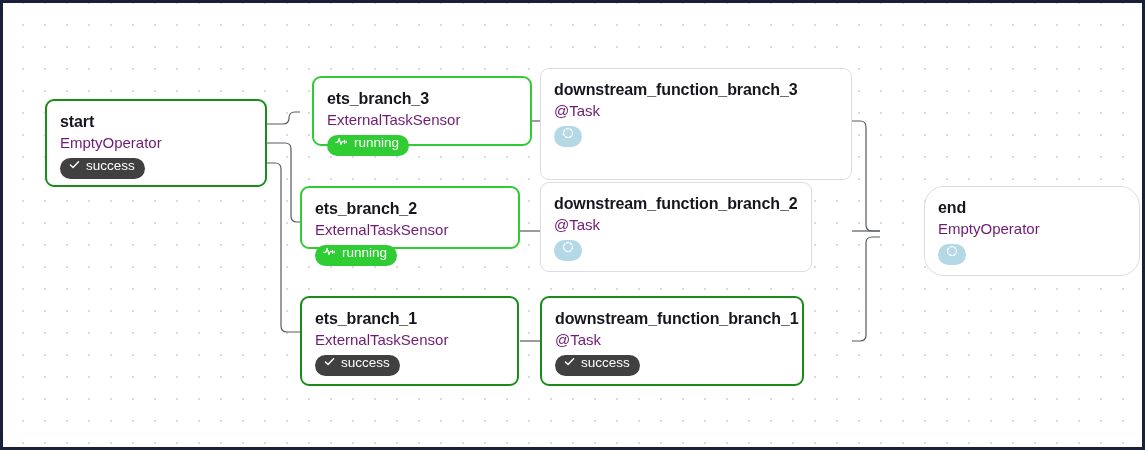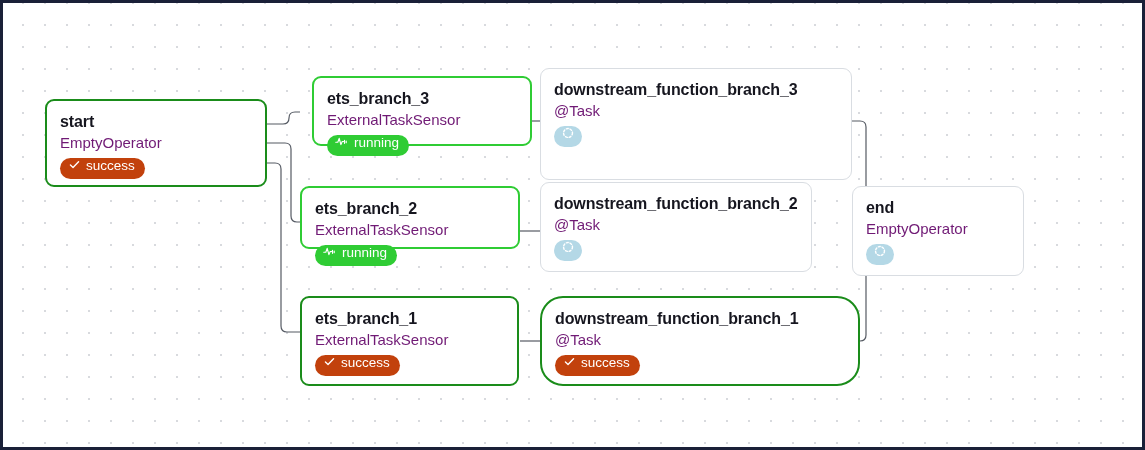--- a/index.html
+++ b/index.html
@@ -44,21 +44,21 @@
     font-size:15px;color:#701a75;line-height:18px;
     margin-top:3px;white-space:nowrap;
   }
   .badge{
     display:inline-flex;gap:5px;
     border-radius:11px;height:21px;padding:0 10px 0 8px;
     margin-top:6px;
     font-size:13.5px;color:#ffffff;font-weight:500;
     white-space:nowrap;box-sizing:border-box;
   }
-  .badge.b-success{background:#c2410c;}
+  .badge.b-success{background:#404040;}
   .badge.b-running{background:#2fcc34;}
   .badge.b-none{
     background:#b4d8e6;padding:0;width:28px;height:21px;
     justify-content:center;
   }
   .badge svg{display:block;}
   .badge-text{display:inline-block;}
 </style>
 </head>
 <body>
@@ -111,36 +111,36 @@
           </span>
           <span class="badge-text">running</span>
         </div></div>
       <div class="node st-none" style="left: 537px; top: 179px; width: 272px; height: 90px;"><div class="node-title">downstream_function_branch_2</div><div class="node-sub">@Task</div><div class="badge b-none">
           <span>
             <svg width="14" height="14" viewBox="0 0 16 16" aria-hidden="true">
               <circle cx="8" cy="8" r="5.1" fill="none" stroke="#ffffff" stroke-width="1.6" stroke-dasharray="2.2 2.1" stroke-linecap="round"></circle>
             </svg>
           </span>
         </div></div>
-      <div class="node st-none" style="left: 849px; top: 183px; width: 172px; height: 90px;"><div class="node-title">end</div><div class="node-sub">EmptyOperator</div><div class="badge b-none">
+      <div class="node st-none" style="left: 921px; top: 183px; width: 216px; height: 90px; border-radius: 20px;"><div class="node-title">end</div><div class="node-sub">EmptyOperator</div><div class="badge b-none">
           <span>
             <svg width="14" height="14" viewBox="0 0 16 16" aria-hidden="true">
               <circle cx="8" cy="8" r="5.1" fill="none" stroke="#ffffff" stroke-width="1.6" stroke-dasharray="2.2 2.1" stroke-linecap="round"></circle>
             </svg>
           </span>
         </div></div>
       <div class="node st-success" style="left: 297px; top: 293px; width: 219px; height: 90px;"><div class="node-title">ets_branch_1</div><div class="node-sub">ExternalTaskSensor</div><div class="badge b-success">
           <span>
             <svg width="13" height="13" viewBox="0 0 16 16" aria-hidden="true">
               <path d="M3 8.6 L6.2 11.6 L13 4.6" fill="none" stroke="#ffffff" stroke-width="1.7" stroke-linecap="round" stroke-linejoin="round"></path>
             </svg>
           </span>
           <span class="badge-text">success</span>
         </div></div>
-      <div class="node st-success" style="left: 537px; top: 293px; width: 320px; height: 90px; border-radius: 23px;"><div class="node-title">downstream_function_branch_1</div><div class="node-sub">@Task</div><div class="badge b-success">
+      <div class="node st-success" style="left: 537px; top: 293px; width: 264px; height: 90px;"><div class="node-title">downstream_function_branch_1</div><div class="node-sub">@Task</div><div class="badge b-success">
           <span>
             <svg width="13" height="13" viewBox="0 0 16 16" aria-hidden="true">
               <path d="M3 8.6 L6.2 11.6 L13 4.6" fill="none" stroke="#ffffff" stroke-width="1.7" stroke-linecap="round" stroke-linejoin="round"></path>
             </svg>
           </span>
           <span class="badge-text">success</span>
         </div></div>
     </div>
 
 </div>

